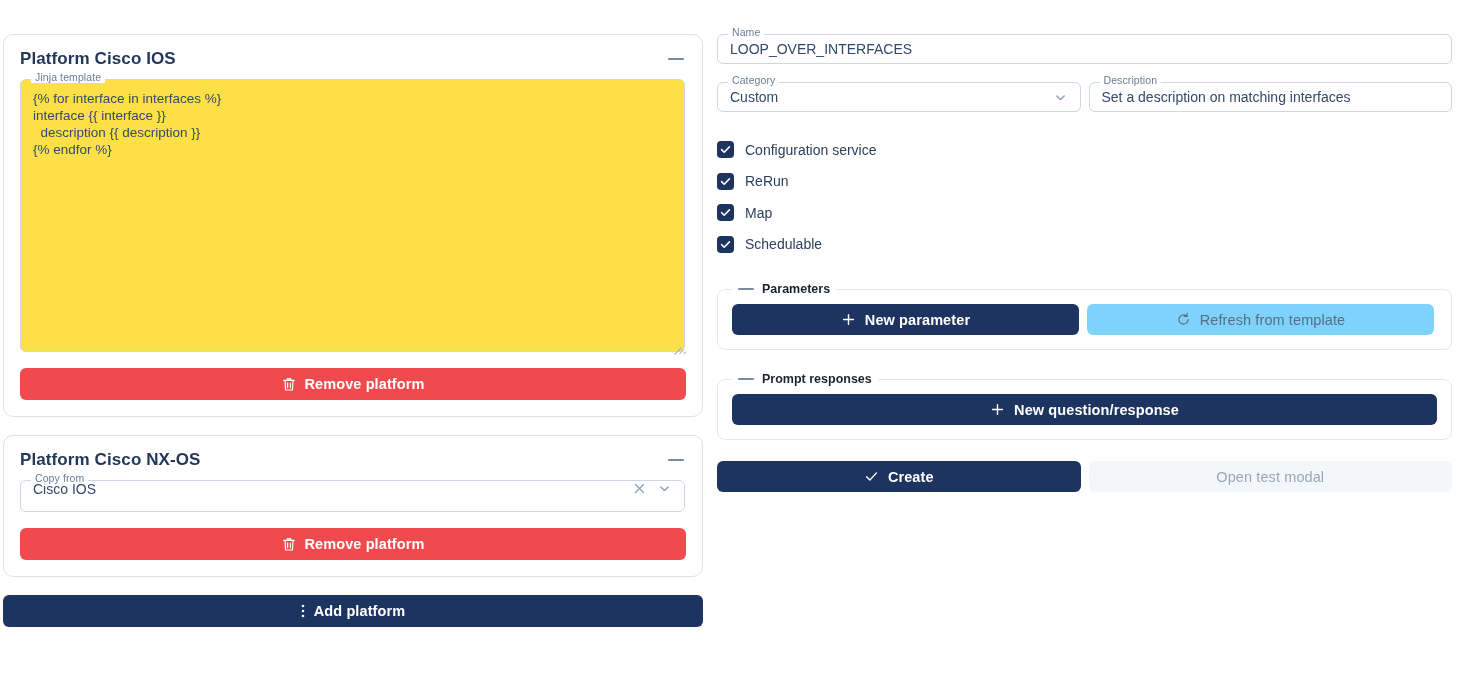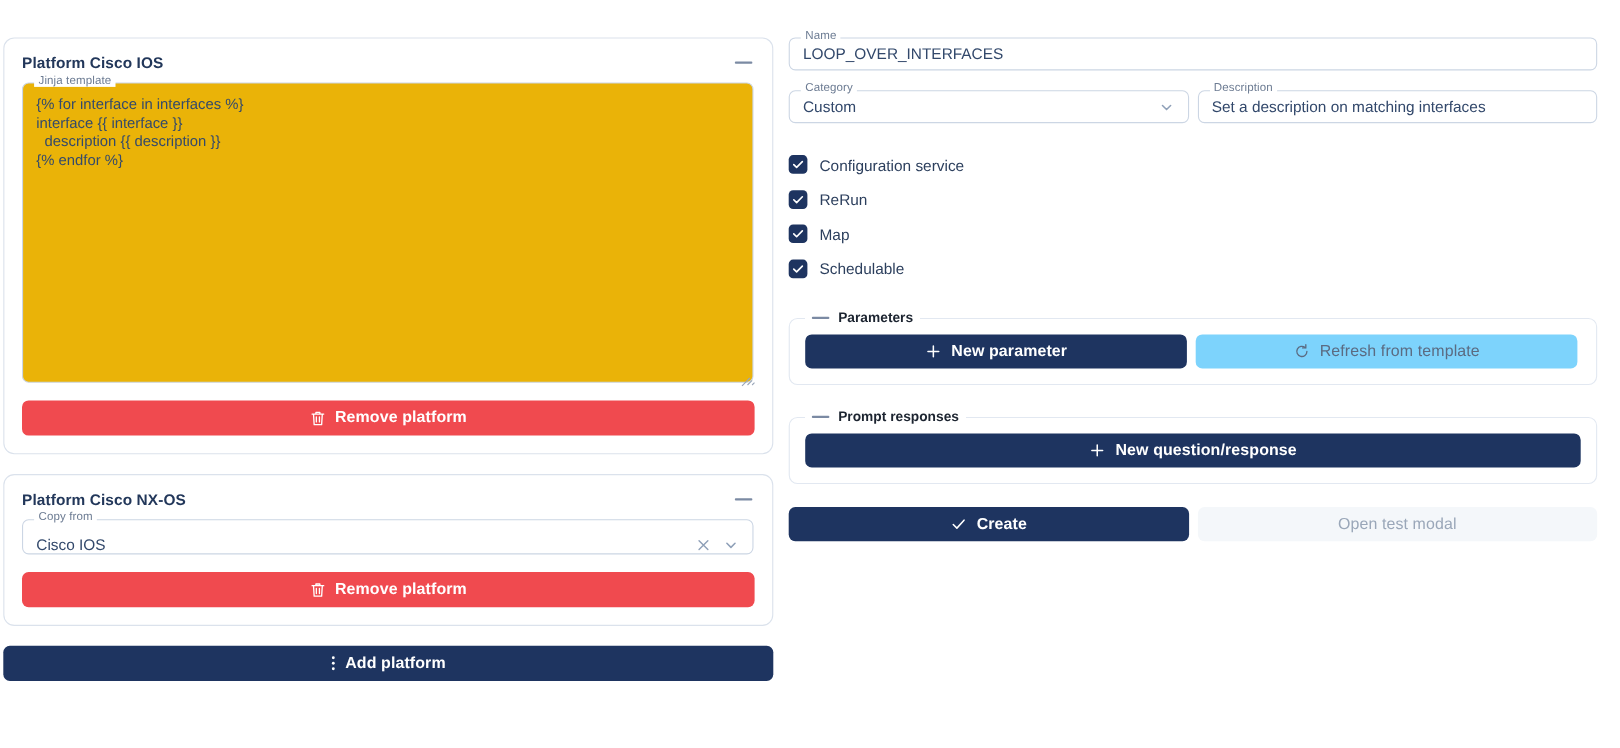--- a/index.html
+++ b/index.html
@@ -22,40 +22,40 @@
     background: #fff;
     padding: 14px 16px 16px 16px;
     margin-bottom: 18px;
     position: relative;
   }
   .panel-head {
     display: flex; align-items: center; justify-content: space-between;
     margin-bottom: 10px;
   }
   .panel-title {
-    font-size: 14px; font-weight: bold; color: #22375a; letter-spacing: .1px;
+    font-size: 17px; font-weight: bold; color: #22375a; letter-spacing: .1px;
   }
   .minus-icon { display: inline-block; width: 16px; height: 2px; background: #7b8aa3; border-radius: 1px; }
   .collapse-btn { background: none; border: none; padding: 4px 2px; cursor: pointer; display:flex; align-items:center; }
 
   
   .field { position: relative; margin-top: 6px; }
   .field > .legend {
     position: absolute; top: -7px; left: 11px;
     background: #fff; padding: 0 4px;
     font-size: 10.5px; color: #6d7c93; line-height: 1; z-index: 2;
     letter-spacing: .1px;
   }
   .jinja-box {
     width: 665px; height: 273px;
     border: 1px solid #ccd6e4; border-radius: 6px;
     padding: 10px 12px;
     font-family: "Liberation Sans", sans-serif;
     font-size: 13.5px; line-height: 17px; color: #344a6b;
-    white-space: pre; overflow: hidden; background: #eab308;
+    white-space: pre; overflow: hidden; background: #fde047;
     position: relative;
   }
   .resize-grip {
     position: absolute; right: 2px; bottom: 2px; width: 14px; height: 14px;
     pointer-events: none;
   }
   .resize-grip i { position:absolute; right:2px; background:#9aa7b9; height:1px; transform-origin: right bottom; }
   .resize-grip i:nth-child(1){ bottom:2px; width:10px; transform: rotate(-45deg); }
   .resize-grip i:nth-child(2){ bottom:2px; width:6px;  transform: rotate(-45deg) translateY(3px); }
   .resize-grip i:nth-child(3){ bottom:2px; width:3px;  transform: rotate(-45deg) translateY(6px); }
@@ -71,21 +71,21 @@
   .btn-primary { background: #1e3460; color: #fff; }
   .btn-ghost { background: #7dd3fc; color: #5b6b82; font-weight: normal; }
   .btn-disabled { background: #f4f7fa; color: #9aa7b9; font-weight: normal; }
 
   .btn-remove { margin-top: 16px; height: 32px; }
 
   .select-field { position: relative; }
   .select-box {
     width: 665px; height: 32px;
     border: 1px solid #ccd6e4; border-radius: 6px;
-    display: flex; align-items: flex-end;
+    display: flex; align-items: flex-start;
     padding: 0 12px;
     font-size: 14px; color: #32486b; background: #fff;
   }
   .select-value { flex: 1; }
   .select-icons { display: flex; align-items: center; gap: 10px; }
 
   .add-platform {
     width: 700px; height: 32px; margin-top: 2px;
   }
 

